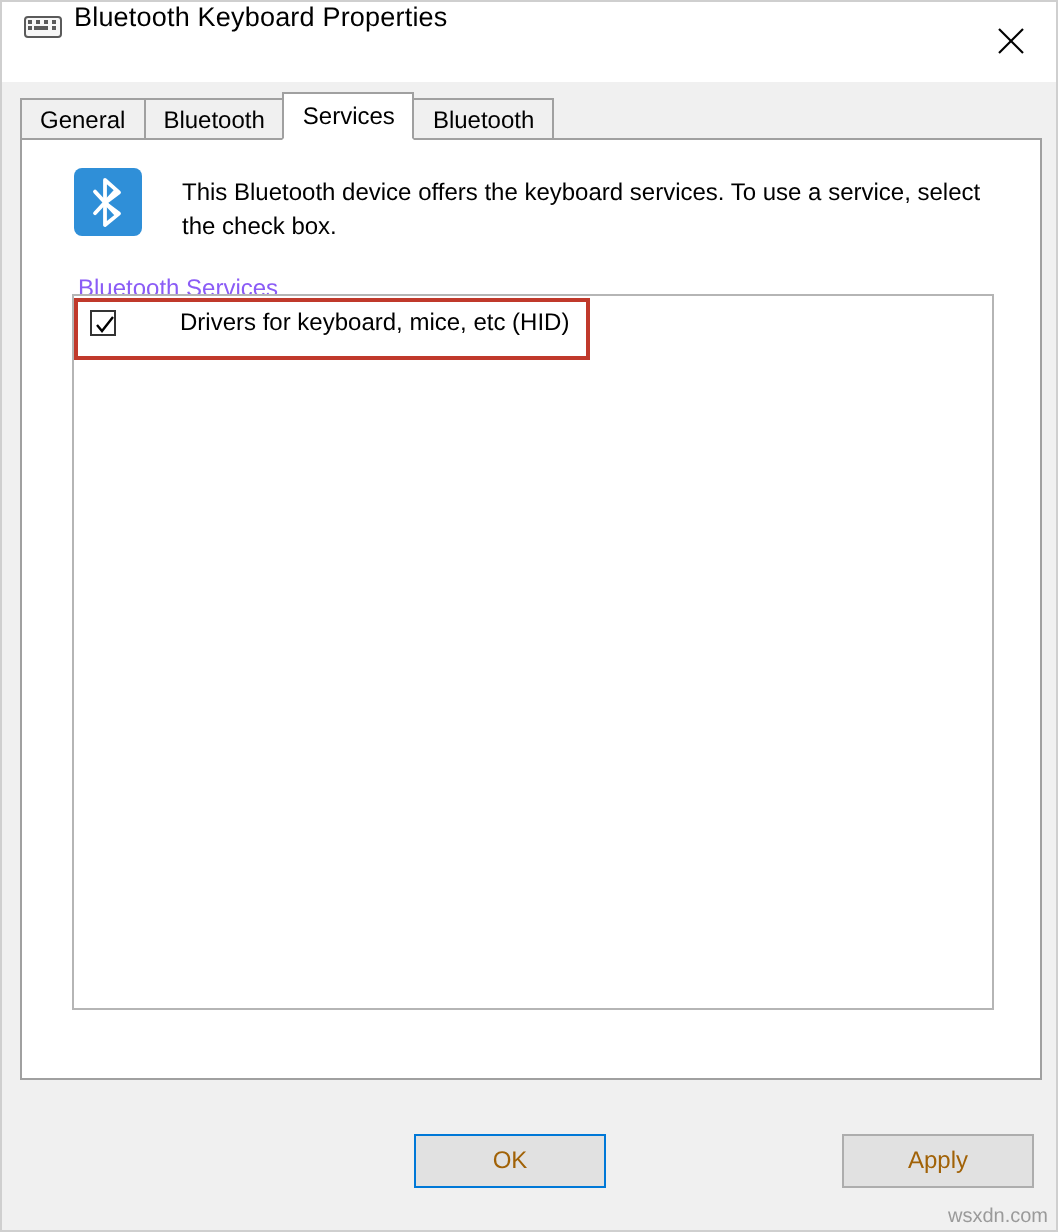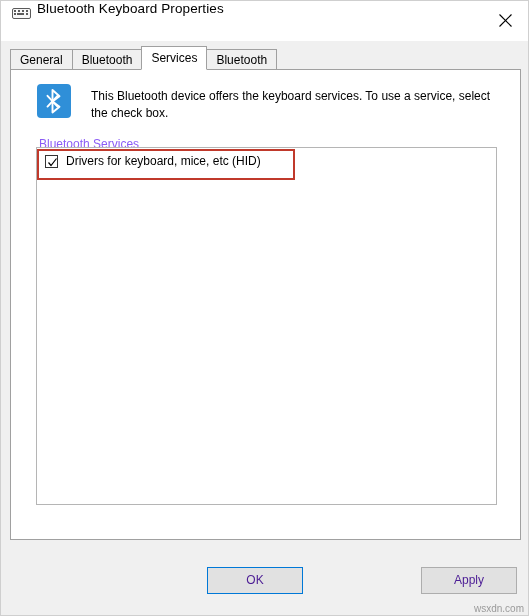--- a/index.html
+++ b/index.html
@@ -144,20 +144,21 @@
     border: 1px solid #b5b5b5;
     background: #ffffff;
     box-sizing: border-box;
   }
   .service-item {
     position: absolute;
     left: 8px;
     top: 6px;
     display: flex;
     align-items: center;
+    gap: 24px;
   }
   .checkbox {
     width: 13px;
     height: 13px;
     border: 1px solid #333333;
     background: #ffffff;
     position: relative;
     box-sizing: border-box;
     flex: 0 0 auto;
   }
@@ -191,21 +192,21 @@
     height: 60px;
   }
   .btn {
     position: absolute;
     top: 12px;
     width: 96px;
     height: 27px;
     line-height: 25px;
     text-align: center;
     font-size: 12px;
-    color: #4c1d95;
+    color: #a16207;
     background: #e1e1e1;
     border: 1px solid #adadad;
     box-sizing: border-box;
   }
   .btn.default {
     border: 1px solid #0078d7;
     background: #e1e1e1;
   }
   .btn-ok { left: 206px; }
   .btn-cancel { left: 313px; }

